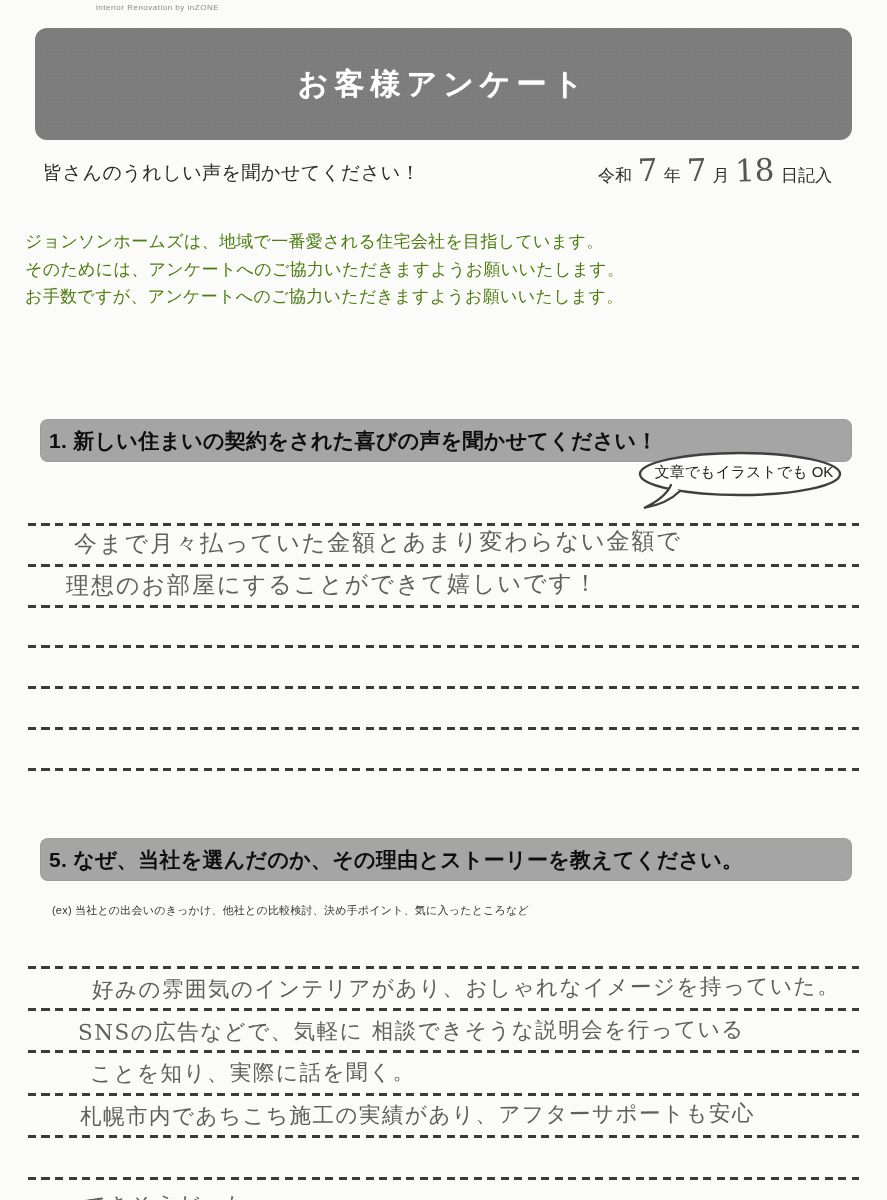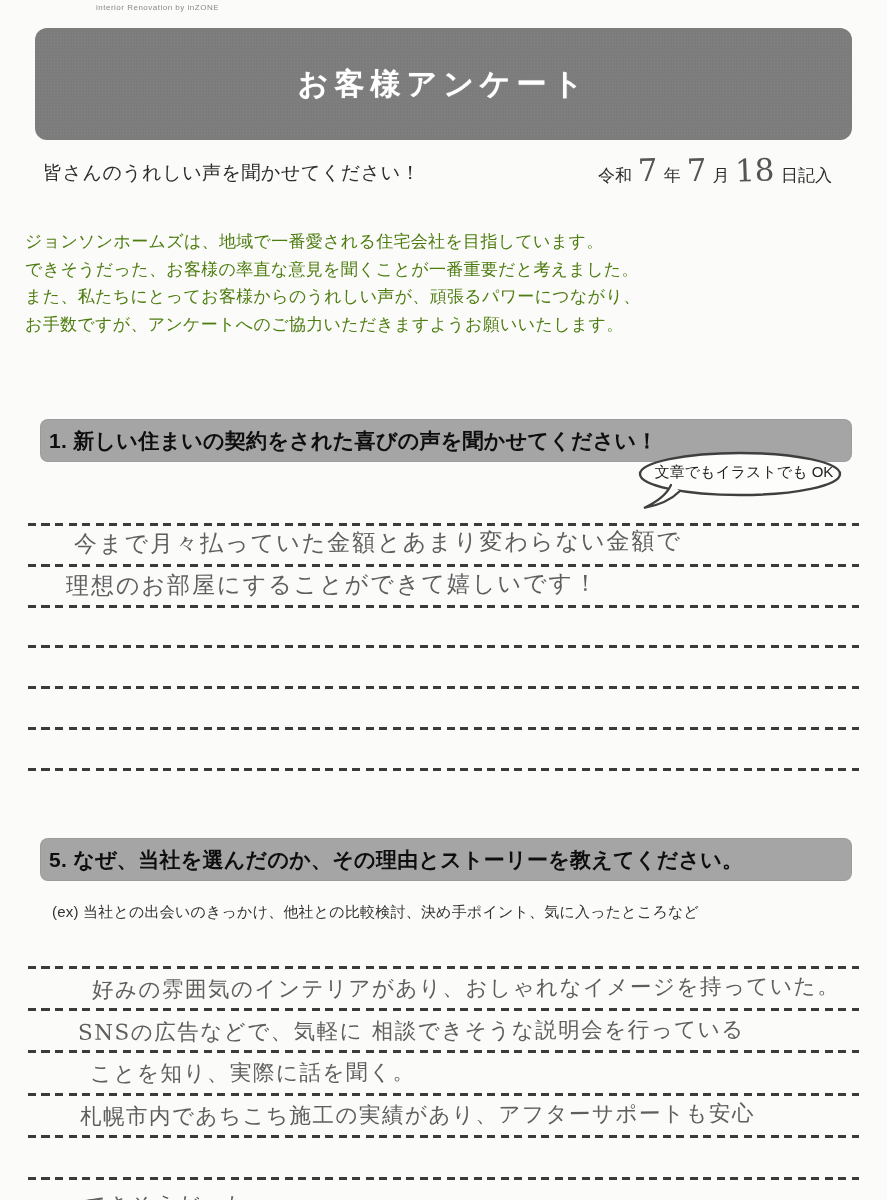--- a/index.html
+++ b/index.html
@@ -78,21 +78,21 @@
     position:absolute;left:628px;top:450px;width:218px;height:60px;
   }
   .bubble svg{position:absolute;left:0;top:0;}
   .bubble .bubble-label{
     position:absolute;left:18px;right:4px;top:13px;
     text-align:center;font-size:15px;color:#222;white-space:nowrap;
   }
 
   .example-line{
     position:absolute;left:52px;top:903px;
-    font-size:15px;color:#333;letter-spacing:.2px;white-space:nowrap;
+    font-size:11px;color:#333;letter-spacing:.2px;white-space:nowrap;
   }
 
   
   .ruled{
     position:absolute;left:28px;width:831px;height:3px;
     background:repeating-linear-gradient(90deg,#3b3b3b 0 8px,transparent 8px 13.5px);
   }
 
   
   .hw-answer{
@@ -123,22 +123,21 @@
     <span class="hw">7</span>
     <span class="printed">年</span>
     <span class="hw">7</span>
     <span class="printed">月</span>
     <span class="hw">18</span>
     <span class="printed">日記入</span>
   </div>
 
   <div class="intro">
     <div>ジョンソンホームズは、地域で一番愛される住宅会社を目指しています。</div>
-    <div>できそうだった、お客様の率直な意見を聞くことが一番重要だと考えました。</div>
-    <div>また、私たちにとってお客様からのうれしい声が、頑張るパワーにつながり、</div>
+    <div>そのためには、アンケートへのご協力いただきますようお願いいたします。</div>
     <div>お手数ですが、アンケートへのご協力いただきますようお願いいたします。</div>
   </div>
 
   <div class="section-bar" id="section1-bar">
     <div class="label">1. 新しい住まいの契約をされた喜びの声を聞かせてください！</div>
   </div>
 
   <div class="bubble">
     <svg width="218" height="60" viewBox="0 0 218 60">
       <ellipse cx="112" cy="24" rx="100" ry="21" fill="#fdfdfc" stroke="#3f3f3f" stroke-width="2.4"></ellipse>

